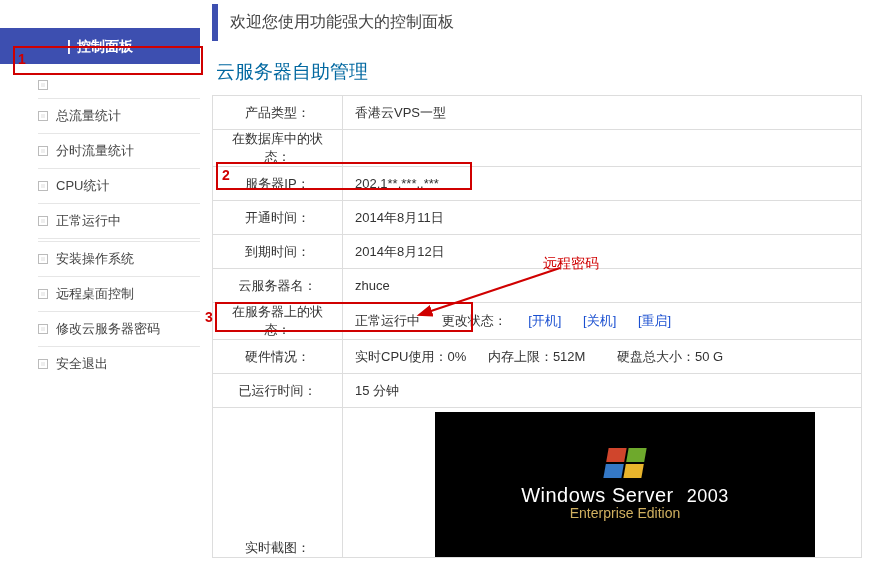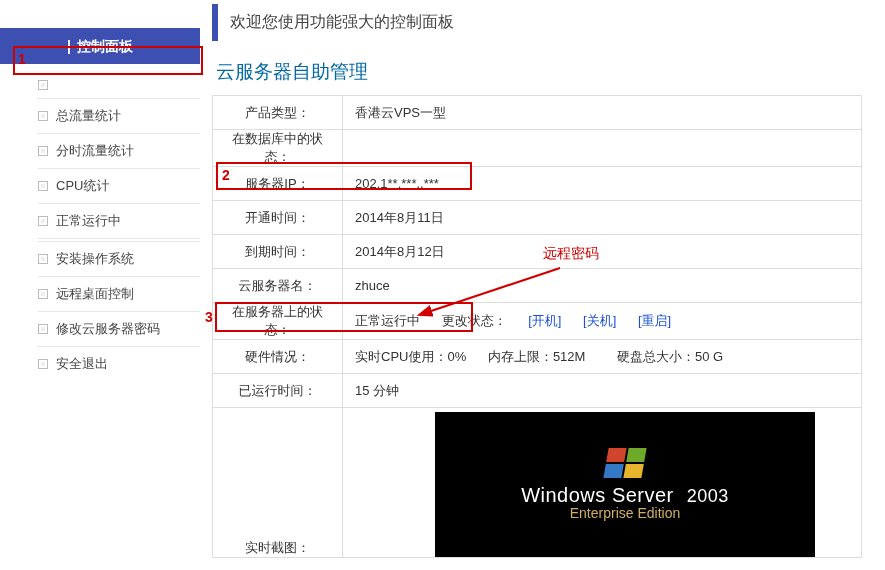--- a/index.html
+++ b/index.html
@@ -302,21 +302,21 @@
 
 <div class="hl" style="left:13px; top:46px; width:190px; height:29px;"></div>
 <div class="red-num" style="left:18px; top:51px;">1</div>
 
 <div class="hl" style="left:216px; top:162px; width:256px; height:28px;"></div>
 <div class="red-num" style="left:222px; top:167px;">2</div>
 
 <div class="hl" style="left:215px; top:302px; width:258px; height:30px;"></div>
 <div class="red-num" style="left:205px; top:309px;">3</div>
 
-<div class="red-text" style="left:543px; top:245px;text-align:right;">远程密码</div>
+<div class="red-text" style="left:543px; top:255px;text-align:right;">远程密码</div>
 <svg class="arrow" style="left:420px; top:260px;" width="160" height="60">
   <defs>
     <marker id="ah" markerWidth="10" markerHeight="10" refX="2" refY="3" orient="auto">
       <path d="M0,0 L0,6 L8,3 z" fill="#d00000"></path>
     </marker>
   </defs>
   <line x1="140" y1="8" x2="8" y2="52" stroke="#d00000" stroke-width="2" marker-end="url(#ah)"></line>
 </svg>
 
 </body></html>

